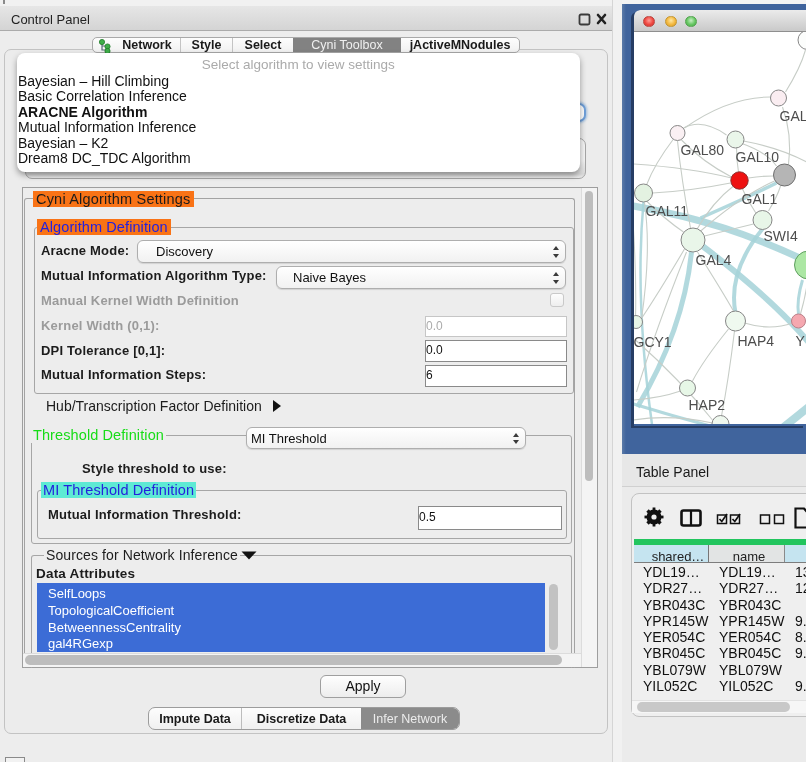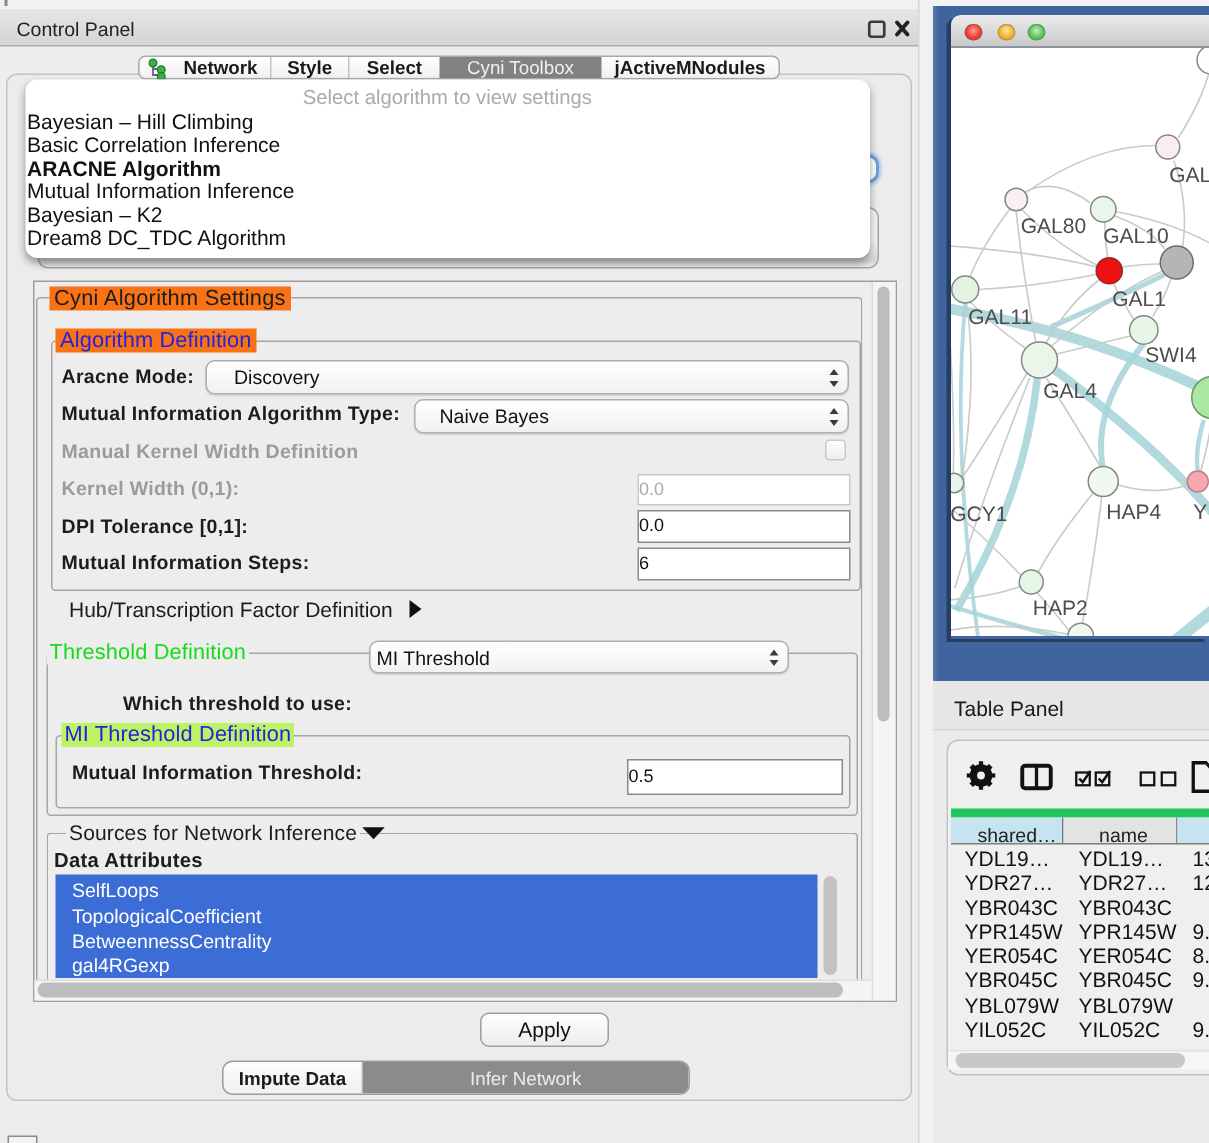--- a/index.html
+++ b/index.html
@@ -70,25 +70,25 @@
 <div class="lbl bold" style="left:41px;top:367px">Mutual Information Steps:</div>
 <div class="fld" style="left:425px;top:365px;width:142px;height:22px;border:1.5px solid #8a8a8a;line-height:19px;color:#111">6</div>
 
 <div class="lbl" style="left:46px;top:398px;font-size:14px">Hub/Transcription Factor Definition</div>
 <svg class="abs" style="left:270px;top:399px" width="14" height="14">
     <path d="M3 1 L11 7 L3 13 Z" fill="#111"></path>
   </svg>
 
 <div class="tb" style="left:31px;top:435px;width:540.5px;height:109px"></div>
 <div class="lbl" style="left:31px;top:427px;background:#EDEDED;padding:0 2px;color:#17dc17;font-size:14.5px;letter-spacing:0.1px">Threshold Definition</div>
-<div class="lbl bold" style="left:82px;top:461px">Which threshold to use:</div>
+<div class="lbl bold" style="left:82px;top:461px">Style threshold to use:</div>
 <div class="combo" style="left:246px;top:427px;width:280px;height:22px;line-height:22px;padding-left:4px">MI Threshold<span class="ar"></span></div>
 
 <div class="tb" style="left:36.5px;top:490px;width:530px;height:49px"></div>
-<div class="lbl" style="left:41px;top:482px;background:#bef264;padding:0 2px;color:#2422dc;font-size:14.5px;letter-spacing:0.1px">MI Threshold Definition</div>
+<div class="lbl" style="left:41px;top:482px;background:#5eead4;padding:0 2px;color:#2422dc;font-size:14.5px;letter-spacing:0.1px">MI Threshold Definition</div>
 <div class="lbl bold" style="left:48px;top:507px">Mutual Information Threshold:</div>
 <div class="fld" style="left:418px;top:506px;width:144px;height:24px;border:1.5px solid #8a8a8a;line-height:21px;color:#111">0.5</div>
 
 <div class="tb" style="left:31px;top:555px;width:540.5px;height:113px;border-bottom:none;border-radius:3px 3px 0 0"></div>
 <div class="lbl" style="left:44px;top:547px;background:#EDEDED;padding:0 2px;font-size:14px;letter-spacing:0.1px">Sources for Network Inference</div>
 <svg class="abs" style="left:240px;top:549px" width="18" height="12">
     <path d="M1.5 2.5 L16.5 2.5 L9 10.5 Z" fill="#111"></path>
   </svg>
 <div class="lbl bold" style="left:36px;top:566px;font-size:13.5px">Data Attributes</div>
 
@@ -97,20 +97,21 @@
 </div>
 <div class="abs" style="left:548.5px;top:584px;width:9.5px;height:66px;background:#c2c2c2;border-radius:5px"></div>
 
 <div class="abs" style="left:23px;top:653px;width:558px;height:14px;background:#f4f4f4;border-top:1px solid #dcdcdc"></div>
 <div class="abs" style="left:25px;top:655px;width:537px;height:10px;background:#bdbdbd;border-radius:5px"></div>
 
 <div class="abs" style="left:320px;top:675px;width:86px;height:23px;border:1px solid #9f9f9f;border-radius:6px;background:linear-gradient(#fefefe,#ededed);font-size:14px;text-align:center;line-height:21px;color:#111">Apply</div>
 
 <div class="abs" style="left:148px;top:706.5px;width:312px;height:23.5px;background:linear-gradient(#fdfdfd,#f0f0f0);border:1px solid #9c9c9c;border-radius:7px;display:flex;font-size:12.5px;font-weight:bold;color:#1a1a1a;line-height:22px;text-align:center;overflow:hidden">
 <div style="width:93px;border-right:1px solid #bdbdbd">Impute Data</div>
+<div style="width:119px">Discretize Data</div>
 <div style="flex:1;background:#8b8b8b;color:#ececec;font-weight:normal">Infer Network</div>
 </div>
 
 <div class="abs" style="left:16.5px;top:52.5px;width:563.5px;height:119.5px;background:#fff;border-radius:8px;box-shadow:0 3px 6px rgba(0,0,0,0.38)"></div>
 <div class="abs" style="left:16.5px;top:57px;width:563.5px;font-size:13.5px;color:#aaaaaa;text-align:center">Select algorithm to view settings</div>
 <div class="abs" style="left:18px;top:73.5px;font-size:14px;color:#111;line-height:15.6px;white-space:nowrap">Bayesian – Hill Climbing<br>Basic Correlation Inference<br><b>ARACNE Algorithm</b><br>Mutual Information Inference<br>Bayesian – K2<br>Dream8 DC_TDC Algorithm</div>
 
 <div class="abs" style="left:5px;top:757px;width:20px;height:12px;border:1.5px solid #8a8a8a;background:#f2f2f2"></div>
 
 <div class="abs" style="left:612px;top:0;width:10px;height:762px;background:#F1F1F1;border-left:1px solid #d5d5d5"></div>

